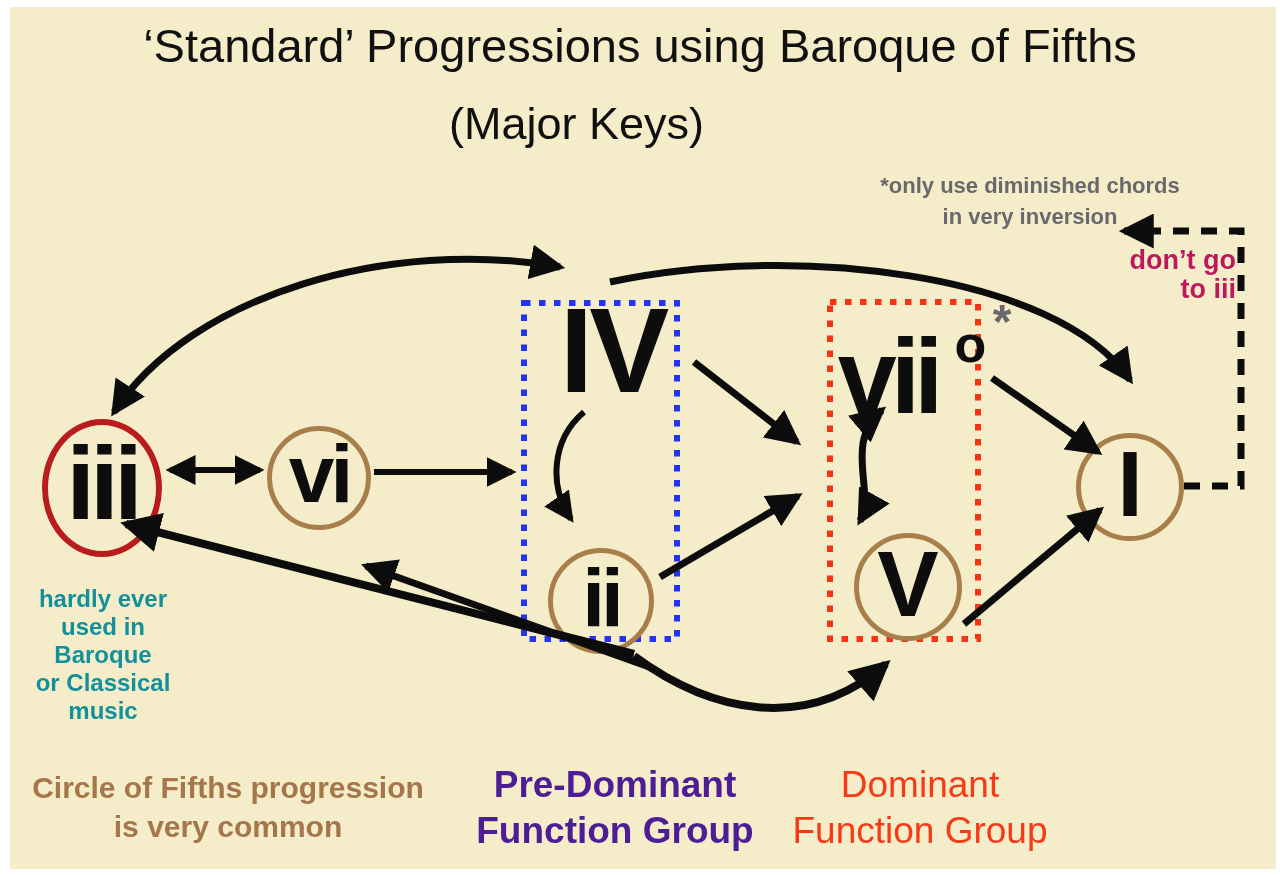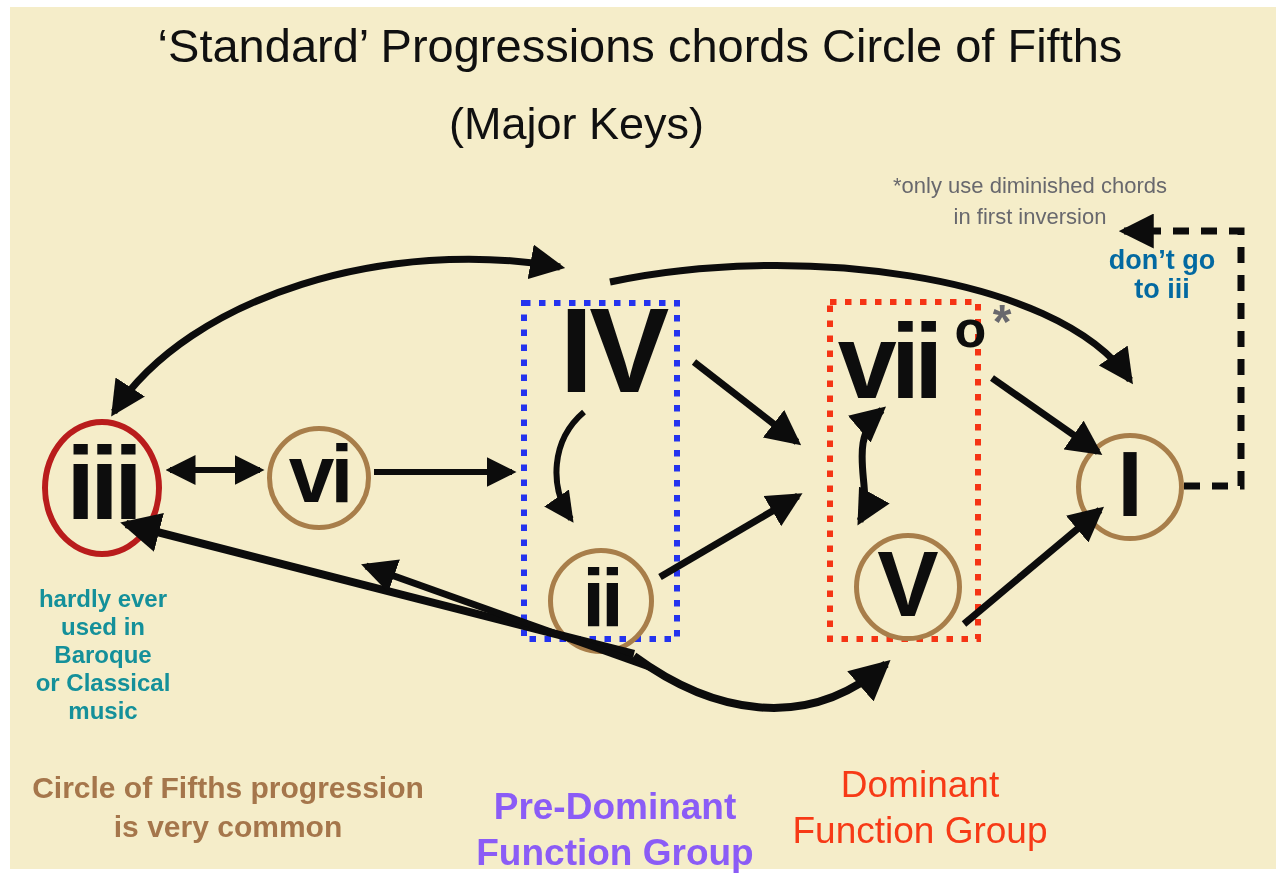--- a/index.html
+++ b/index.html
@@ -7,47 +7,47 @@
          font-family:"Liberation Sans", sans-serif;}
   .paper{position:absolute;left:10px;top:7px;width:1266px;height:862px;background:#f5edc9;}
   svg.layer{position:absolute;left:0;top:0;width:1280px;height:875px;pointer-events:none;}
   .abs{position:absolute;}
   .ctr{text-align:center;}
 
   .title-line1{left:0;top:18px;width:1280px;font-size:47px;color:#101010;letter-spacing:0px;}
   .title-line2{left:0;top:98px;width:1153px;font-size:45px;color:#101010;}
 
   .note-dim{left:850px;top:170px;width:360px;font-size:22px;line-height:31px;
-            font-weight:normal;color:#68686d;}
+            font-weight:bold;color:#68686d;}
   .dont-go{left:1088px;top:246px;width:148px;font-size:27px;line-height:29px;
-           font-weight:bold;color:#0369a1;}
+           font-weight:bold;color:#be185d;text-align:right;}
   .iii-note{left:8px;top:585px;width:190px;font-size:24px;line-height:28px;
             font-weight:bold;color:#14909a;}
   .cof-note{left:18px;top:768px;width:420px;font-size:30px;line-height:39px;
             font-weight:bold;color:#a5764b;}
-  .pre-label{left:455px;top:784px;width:320px;font-size:37px;line-height:46px;
-             font-weight:bold;color:#8b5cf6;}
+  .pre-label{left:455px;top:762px;width:320px;font-size:37px;line-height:46px;
+             font-weight:bold;color:#4c1d95;}
   .dom-label{left:765px;top:762px;width:310px;font-size:37px;line-height:46px;
              font-weight:normal;color:#f73a16;}
 
   .node{display:flex;align-items:center;justify-content:center;color:#0d0d0d;
         font-weight:bold;z-index:2;}
   .circ{border-radius:50%;box-sizing:border-box;}
   .n-iii{left:42px;top:419px;width:120px;height:138px;border:6px solid #b91c1c;
          font-size:104px;letter-spacing:-5px;padding-bottom:10px;}
   .n-vi{left:267px;top:426px;width:104px;height:104px;border:5px solid #a87e4a;
         font-size:82px;letter-spacing:-4px;padding-bottom:8px;}
   .n-ii{left:548px;top:548px;width:106px;height:106px;border:5px solid #a87e4a;
         font-size:82px;letter-spacing:-4px;padding-bottom:6px;}
   .n-V{left:854px;top:533px;width:108px;height:108px;border:5px solid #a87e4a;
        font-size:92px;padding-bottom:6px;}
   .n-I{left:1076px;top:433px;width:108px;height:108px;border:5px solid #a87e4a;
        font-size:92px;padding-bottom:6px;}
   .n-IV{left:535px;top:294px;width:155px;height:112px;font-size:120px;letter-spacing:-4px;text-align:right;}
-  .n-vii{left:830px;top:303px;width:160px;height:116px;font-size:106px;letter-spacing:-6px;gap:13px;}
+  .n-vii{left:830px;top:318px;width:160px;height:116px;font-size:106px;letter-spacing:-6px;gap:13px;}
   .n-vii .sup{font-size:52px;position:relative;top:-32px;left:4px;letter-spacing:0;}
   .n-star{left:982px;top:296px;width:40px;height:50px;font-size:48px;font-weight:bold;
           color:#68686d;z-index:2;display:flex;align-items:center;justify-content:center;}
 </style>
 </head>
 <body>
 
 <div class="stage">
   <div class="paper"></div>
 
@@ -97,26 +97,26 @@
       <path d="M882 410 C843 443 876 492 860 521" stroke-width="7" marker-start="url(#ah)" marker-end="url(#ah)"></path>
       <path d="M992 378 L1098 452" stroke-width="7" marker-end="url(#ah)"></path>
       <path d="M964 624 L1100 510" stroke-width="7" marker-end="url(#ah)"></path>
       <path d="M634 654 L126 524" stroke-width="8" marker-end="url(#ah)"></path>
       <path d="M652 668 L366 566" stroke-width="7" marker-end="url(#ah)"></path>
       <path d="M634 656 C710 712 806 734 886 664" stroke-width="8" marker-end="url(#ah)"></path>
       <path d="M1184 486 L1241 486 L1241 231 L1124 231" stroke-width="7" stroke-dasharray="16 12" marker-end="url(#ah)"></path>
     </g>
   </svg>
 
-  <div class="abs ctr title-line1">‘Standard’ Progressions chords Circle of Fifths</div>
+  <div class="abs ctr title-line1">‘Standard’ Progressions using Baroque of Fifths</div>
   <div class="abs ctr title-line2">(Major Keys)</div>
 
   <div class="abs ctr note-dim">
     <div>*only use diminished chords</div>
-    <div>in first inversion</div>
+    <div>in very inversion</div>
   </div>
 
   <div class="abs ctr dont-go">
     <div>don’t go</div>
     <div>to iii</div>
   </div>
 
   <div class="abs ctr cof-note">
     <div>Circle of Fifths progression</div>
     <div>is very common</div>

